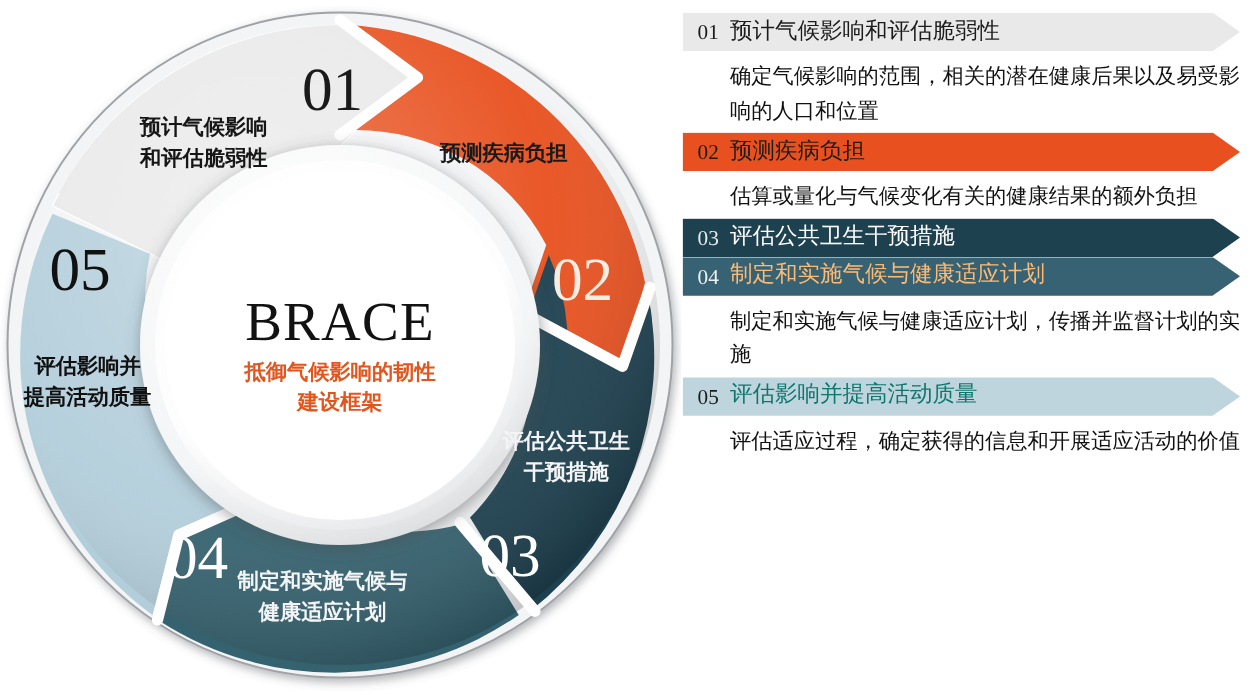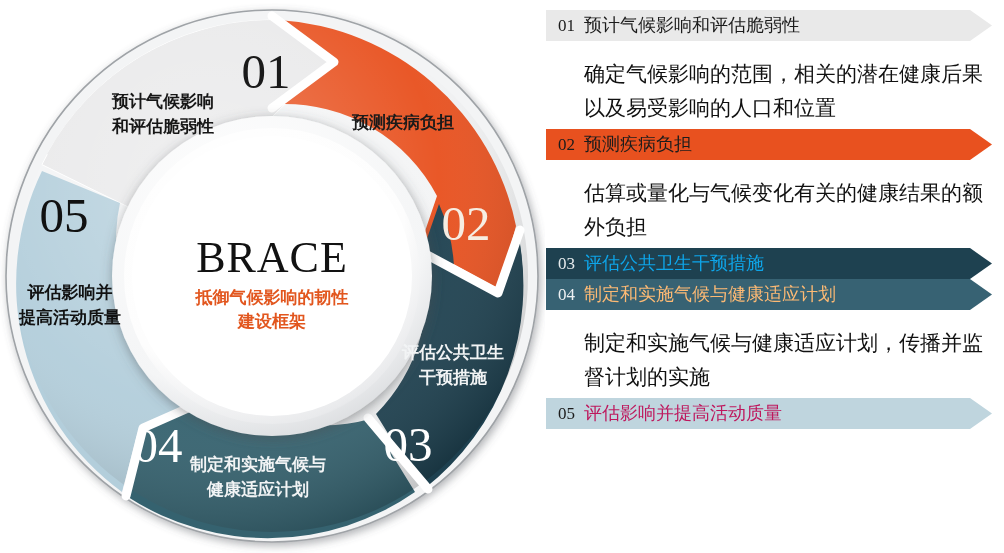--- a/index.html
+++ b/index.html
@@ -41,22 +41,22 @@
   .banner .num{
     font-family:"Liberation Serif","DejaVu Serif",serif;
     font-size:17px;margin-right:9px;line-height:1;
   }
   .banner .ttl{
     font-family:Liberation Mono, monospace;
     font-size:18px;font-weight:400;line-height:1;white-space:nowrap;
   }
   .desc{
     font-family:"Liberation Sans","DejaVu Sans",sans-serif;
-    font-size:21px;color:#111;line-height:1.62;
-    padding:16px 4px 4px 38px;
+    font-size:17px;color:#111;line-height:1.62;
+    padding:6px 4px 4px 38px;
     max-width:410px;
   }
 </style>
 </head>
 <body>
 
 <div id="stage">
 
   <div id="wheel">
     <svg width="545" height="553" viewBox="0 0 545 553" xmlns="http://www.w3.org/2000/svg">
@@ -199,33 +199,34 @@
       <div class="banner" style="background:#E8511F;">
         <span class="num" style="color:#1C1C1C;">02</span>
         <span class="ttl" style="color:#1C1C1C;">预测疾病负担</span>
       </div>
       <div class="desc">估算或量化与气候变化有关的健康结果的额外负担</div>
     </div>
 
     <div class="item">
       <div class="banner" style="background:#1E4150;">
         <span class="num" style="color:#E6EBED;">03</span>
-        <span class="ttl" style="color:#0ea5e9;">评估公共卫生干预措施</span>
+        <span class="ttl" style="color:#ffffff;">评估公共卫生干预措施</span>
       </div>
     </div>
 
     <div class="item">
       <div class="banner" style="background:#376273;">
         <span class="num" style="color:#EDF1F3;">04</span>
         <span class="ttl" style="color:#fdba74;">制定和实施气候与健康适应计划</span>
       </div>
       <div class="desc">制定和实施气候与健康适应计划，传播并监督计划的实施</div>
     </div>
 
     <div class="item">
       <div class="banner" style="background:#BFD5DE;">
         <span class="num" style="color:#1C1C1C;">05</span>
-        <span class="ttl" style="color:#be185d;">评估影响并提高活动质量</span>
-      </div>
+        <span class="ttl" style="color:#0f766e;">评估影响并提高活动质量</span>
+      </div>
+      <div class="desc">评估适应过程，确定获得的信息和开展适应活动的价值</div>
     </div>
 
   </div>
 </div>
 
 </body></html>

